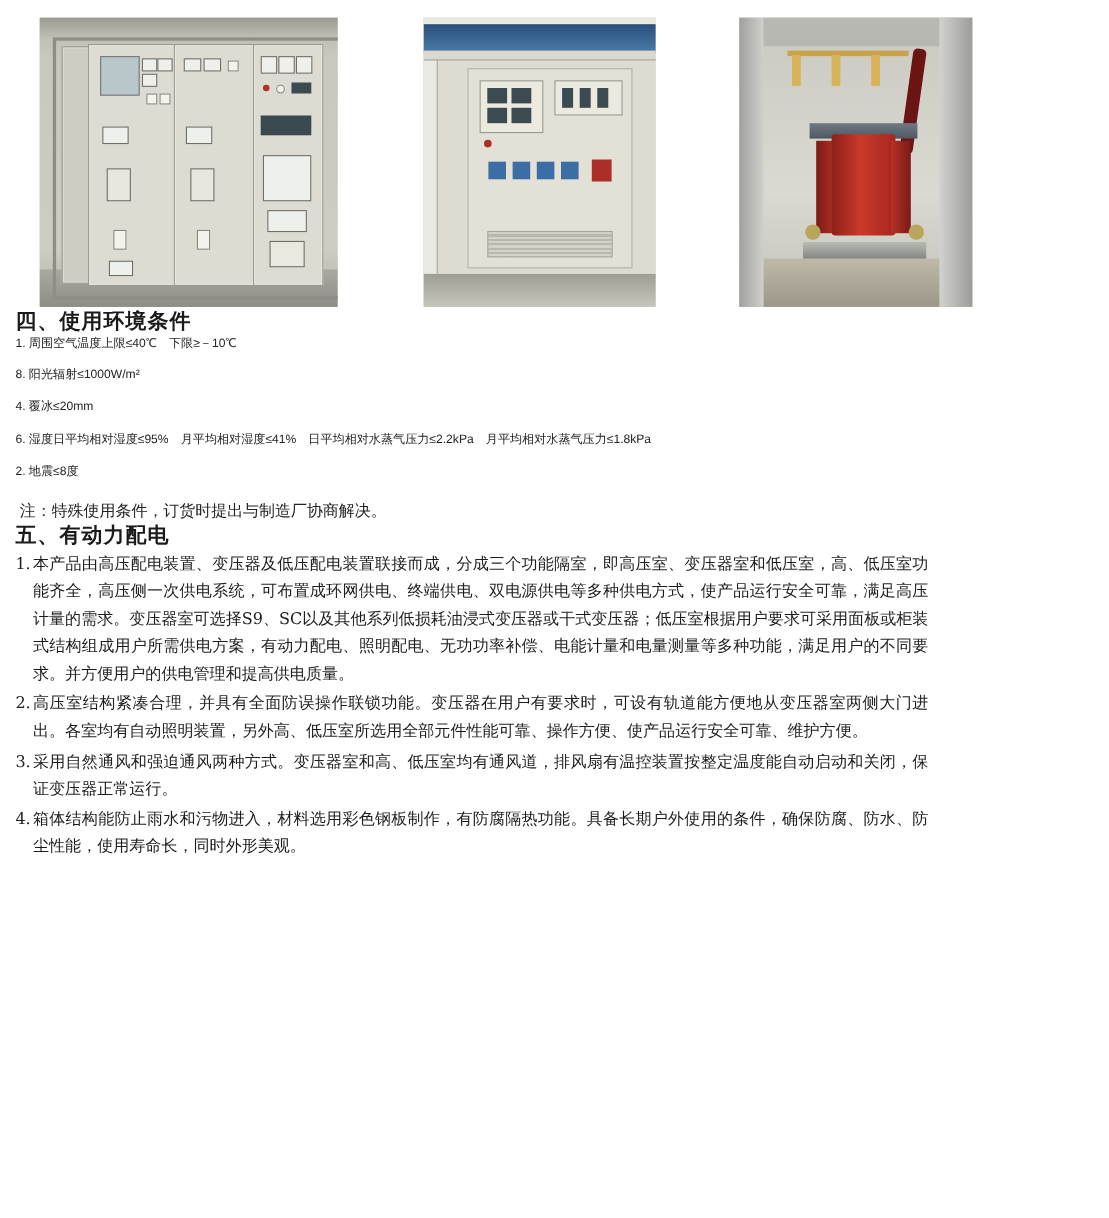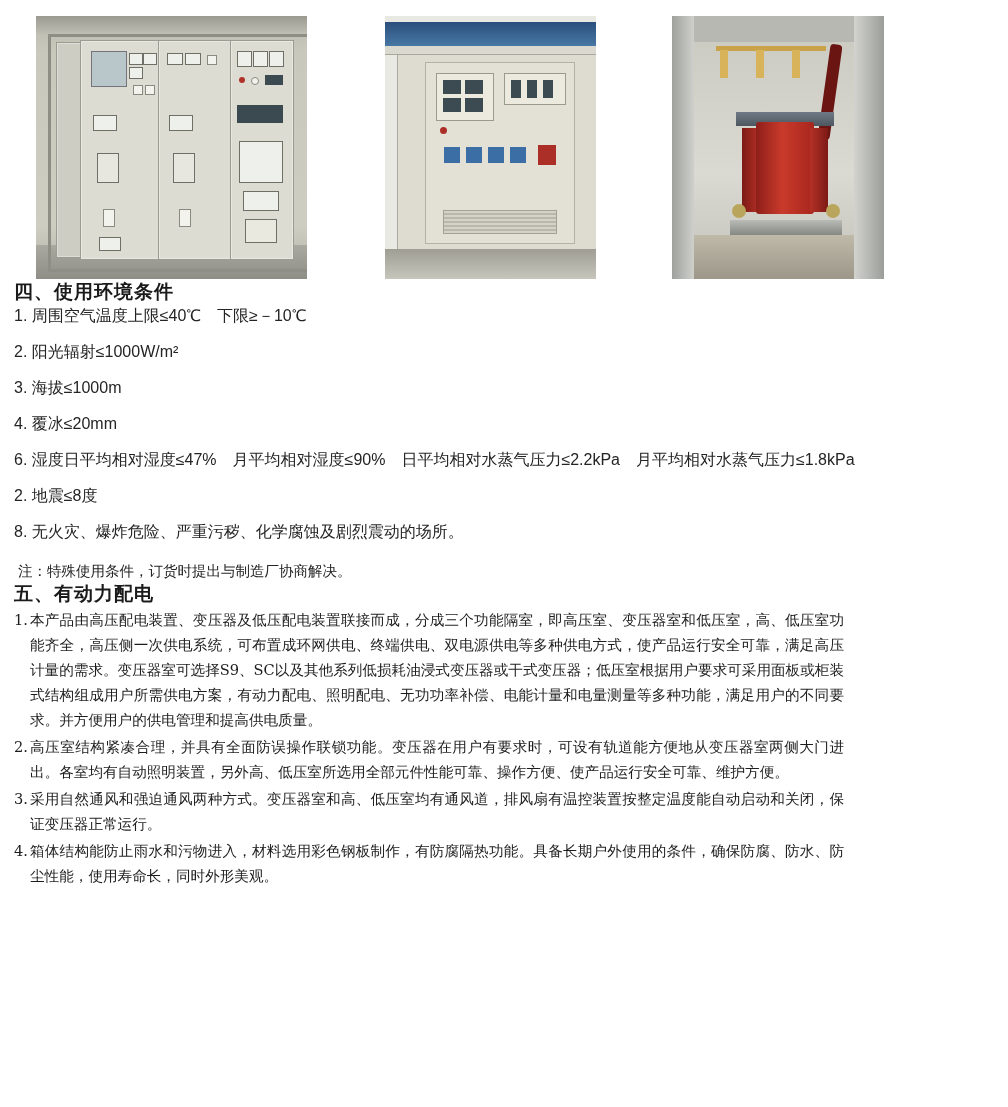--- a/index.html
+++ b/index.html
@@ -170,21 +170,21 @@
   .sec4-title { margin-top: 78px; margin-left: 4px; }
   .sec5-title { margin-top: 66px; margin-left: 4px; }
 
   ul.plain {
     list-style: none;
     margin: 0;
     padding: 0;
   }
   .cond-list { margin-top: 20px; margin-left: 4px; }
   .cond-list li {
-    font-size: 16px;
+    font-size: 11px;
     line-height: 1.38;
     color: #242424;
     margin-bottom: 14px;
     white-space: nowrap;
   }
   .note {
     font-size: 14.5px;
     color: #242424;
     margin-top: 18px;
     margin-left: 4px;
@@ -308,26 +308,24 @@
     </div>
 
   </div>
 
   <div class="content">
 
     <h2 class="section-title sec4-title">四、使用环境条件</h2>
 
     <ul class="plain cond-list">
       <li>1. 周围空气温度上限≤40℃　下限≥－10℃</li>
-      <li>2. 阳光辐射≤1000W/m²</li>
-      <li>3. 海拔≤1000m</li>
+      <li>8. 阳光辐射≤1000W/m²</li>
       <li>4. 覆冰≤20mm</li>
-      <li>6. 湿度日平均相对湿度≤47%　月平均相对湿度≤90%　日平均相对水蒸气压力≤2.2kPa　月平均相对水蒸气压力≤1.8kPa</li>
+      <li>6. 湿度日平均相对湿度≤95%　月平均相对湿度≤41%　日平均相对水蒸气压力≤2.2kPa　月平均相对水蒸气压力≤1.8kPa</li>
       <li>2. 地震≤8度</li>
-      <li>8. 无火灾、爆炸危险、严重污秽、化学腐蚀及剧烈震动的场所。</li>
     </ul>
 
     <div class="note">注：特殊使用条件，订货时提出与制造厂协商解决。</div>
 
     <h2 class="section-title sec5-title">五、有动力配电</h2>
 
     <ul class="plain feat-list">
       <li>
         <span class="feat-num">1.</span>
         <span class="feat-body">本产品由高压配电装置、变压器及低压配电装置联接而成，分成三个功能隔室，即高压室、变压器室和低压室，高、低压室功能齐全，高压侧一次供电系统，可布置成环网供电、终端供电、双电源供电等多种供电方式，使产品运行安全可靠，满足高压计量的需求。变压器室可选择S9、SC以及其他系列低损耗油浸式变压器或干式变压器；低压室根据用户要求可采用面板或柜装式结构组成用户所需供电方案，有动力配电、照明配电、无功功率补偿、电能计量和电量测量等多种功能，满足用户的不同要求。并方便用户的供电管理和提高供电质量。</span>

